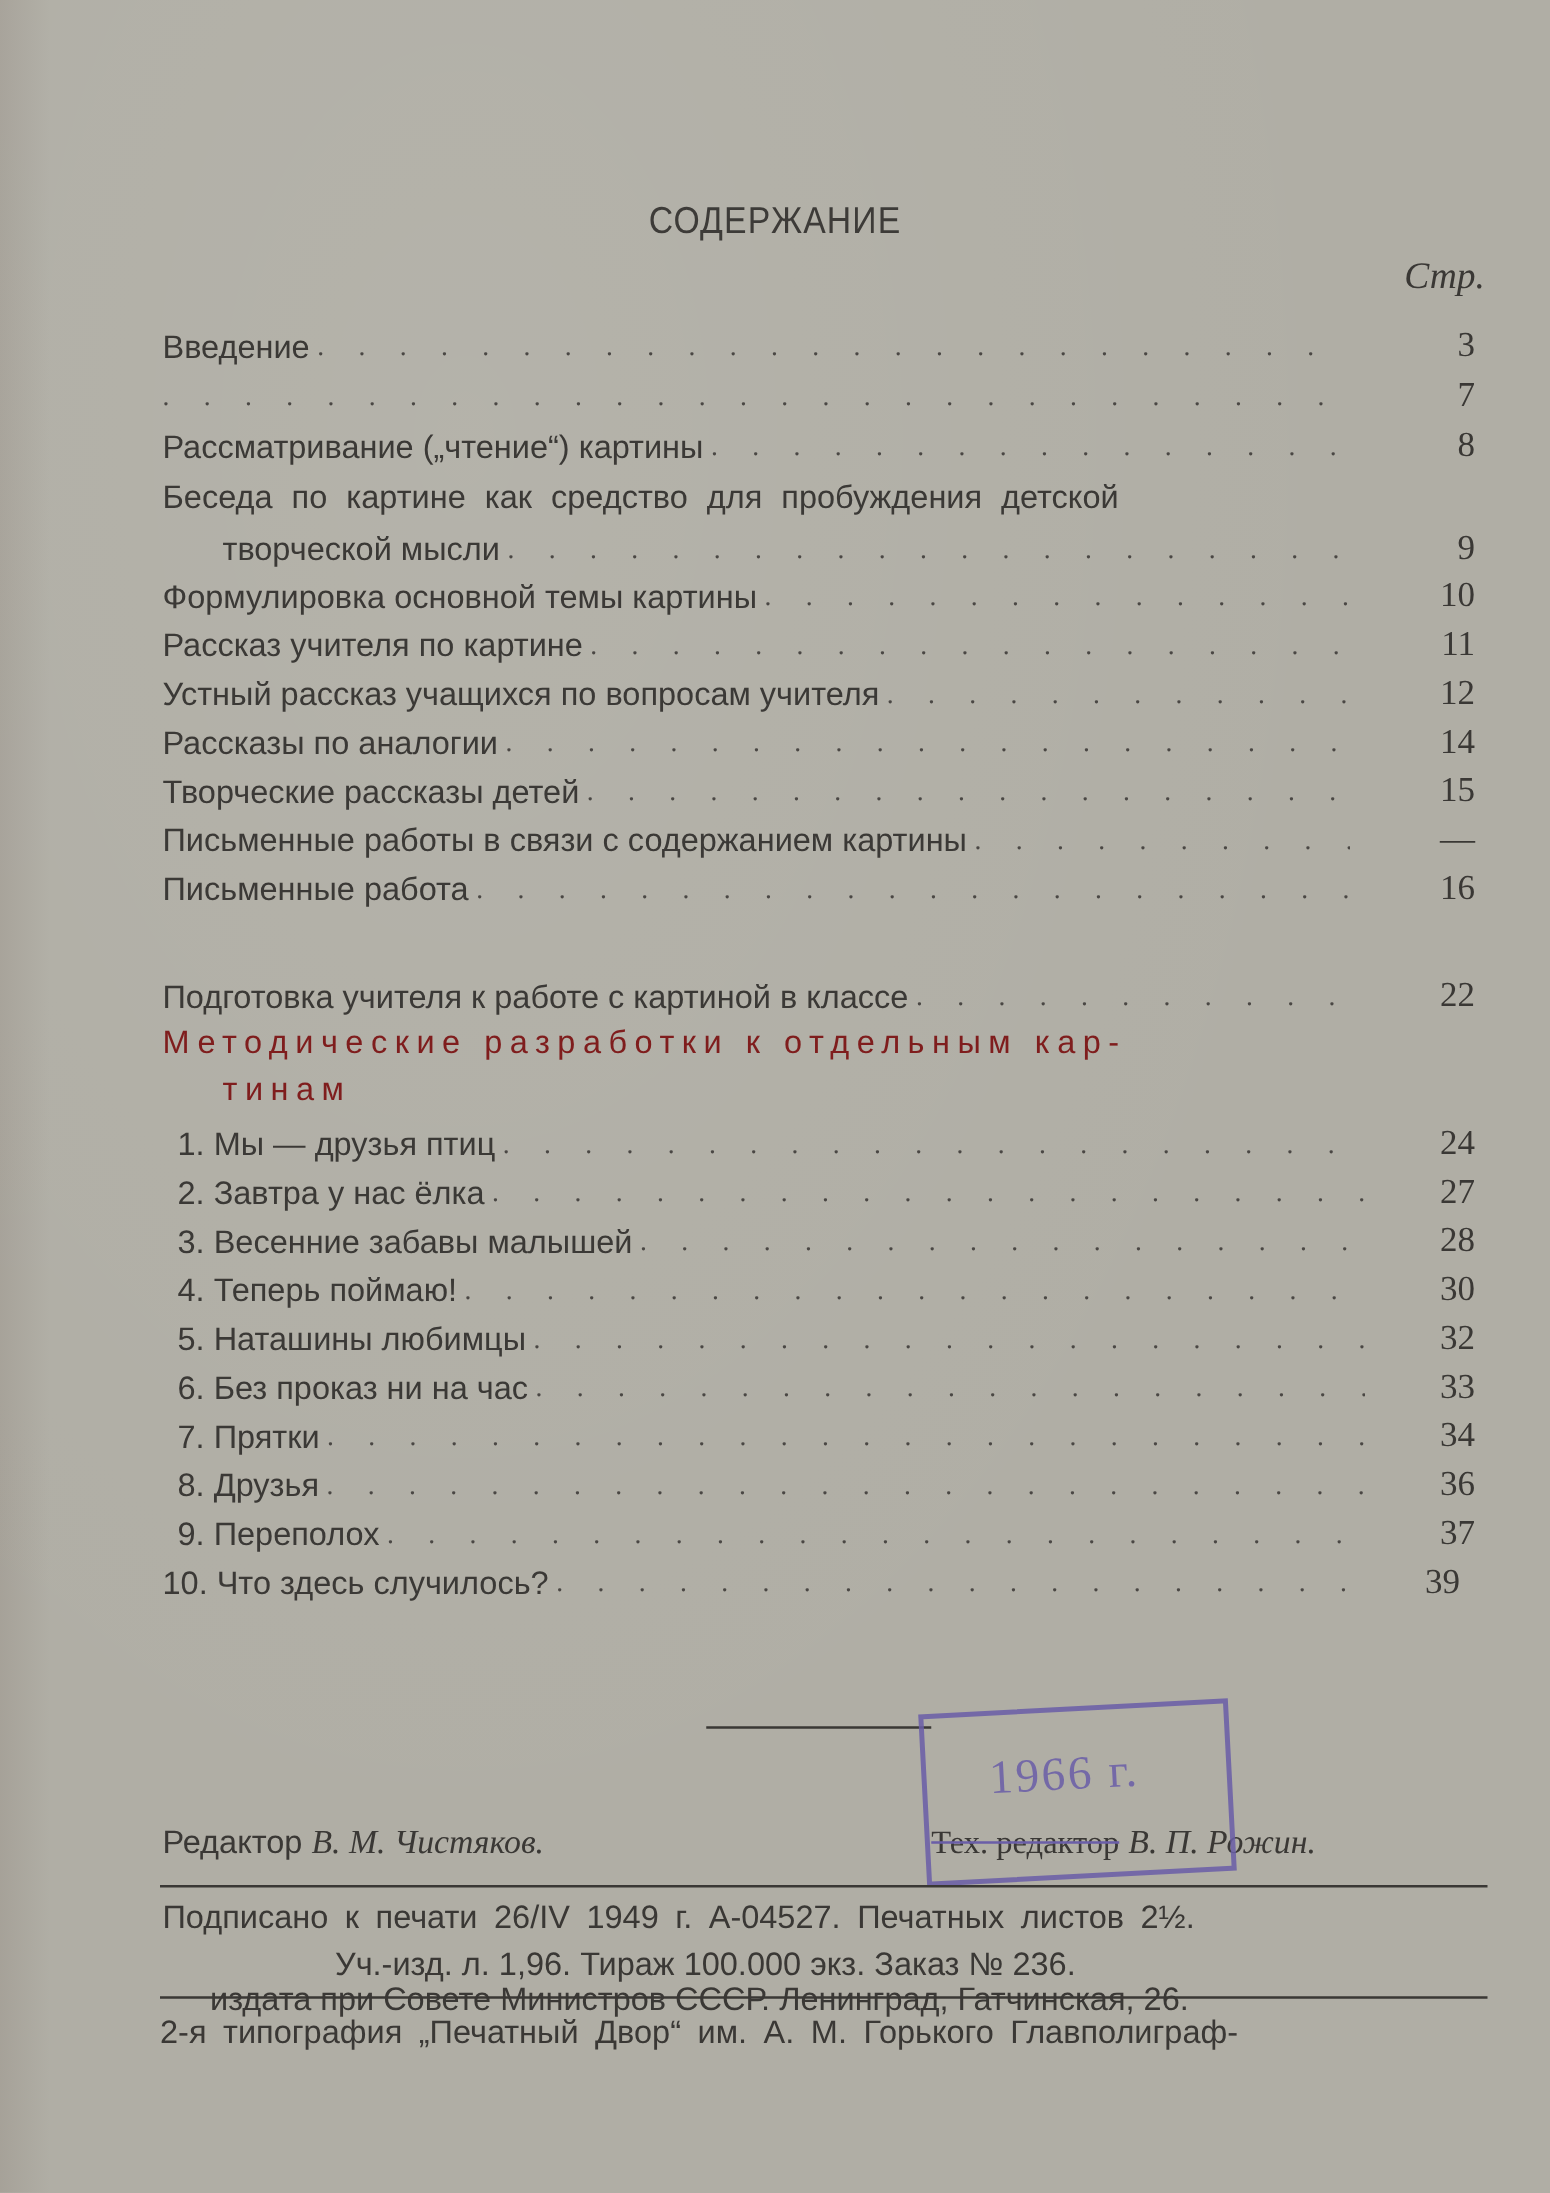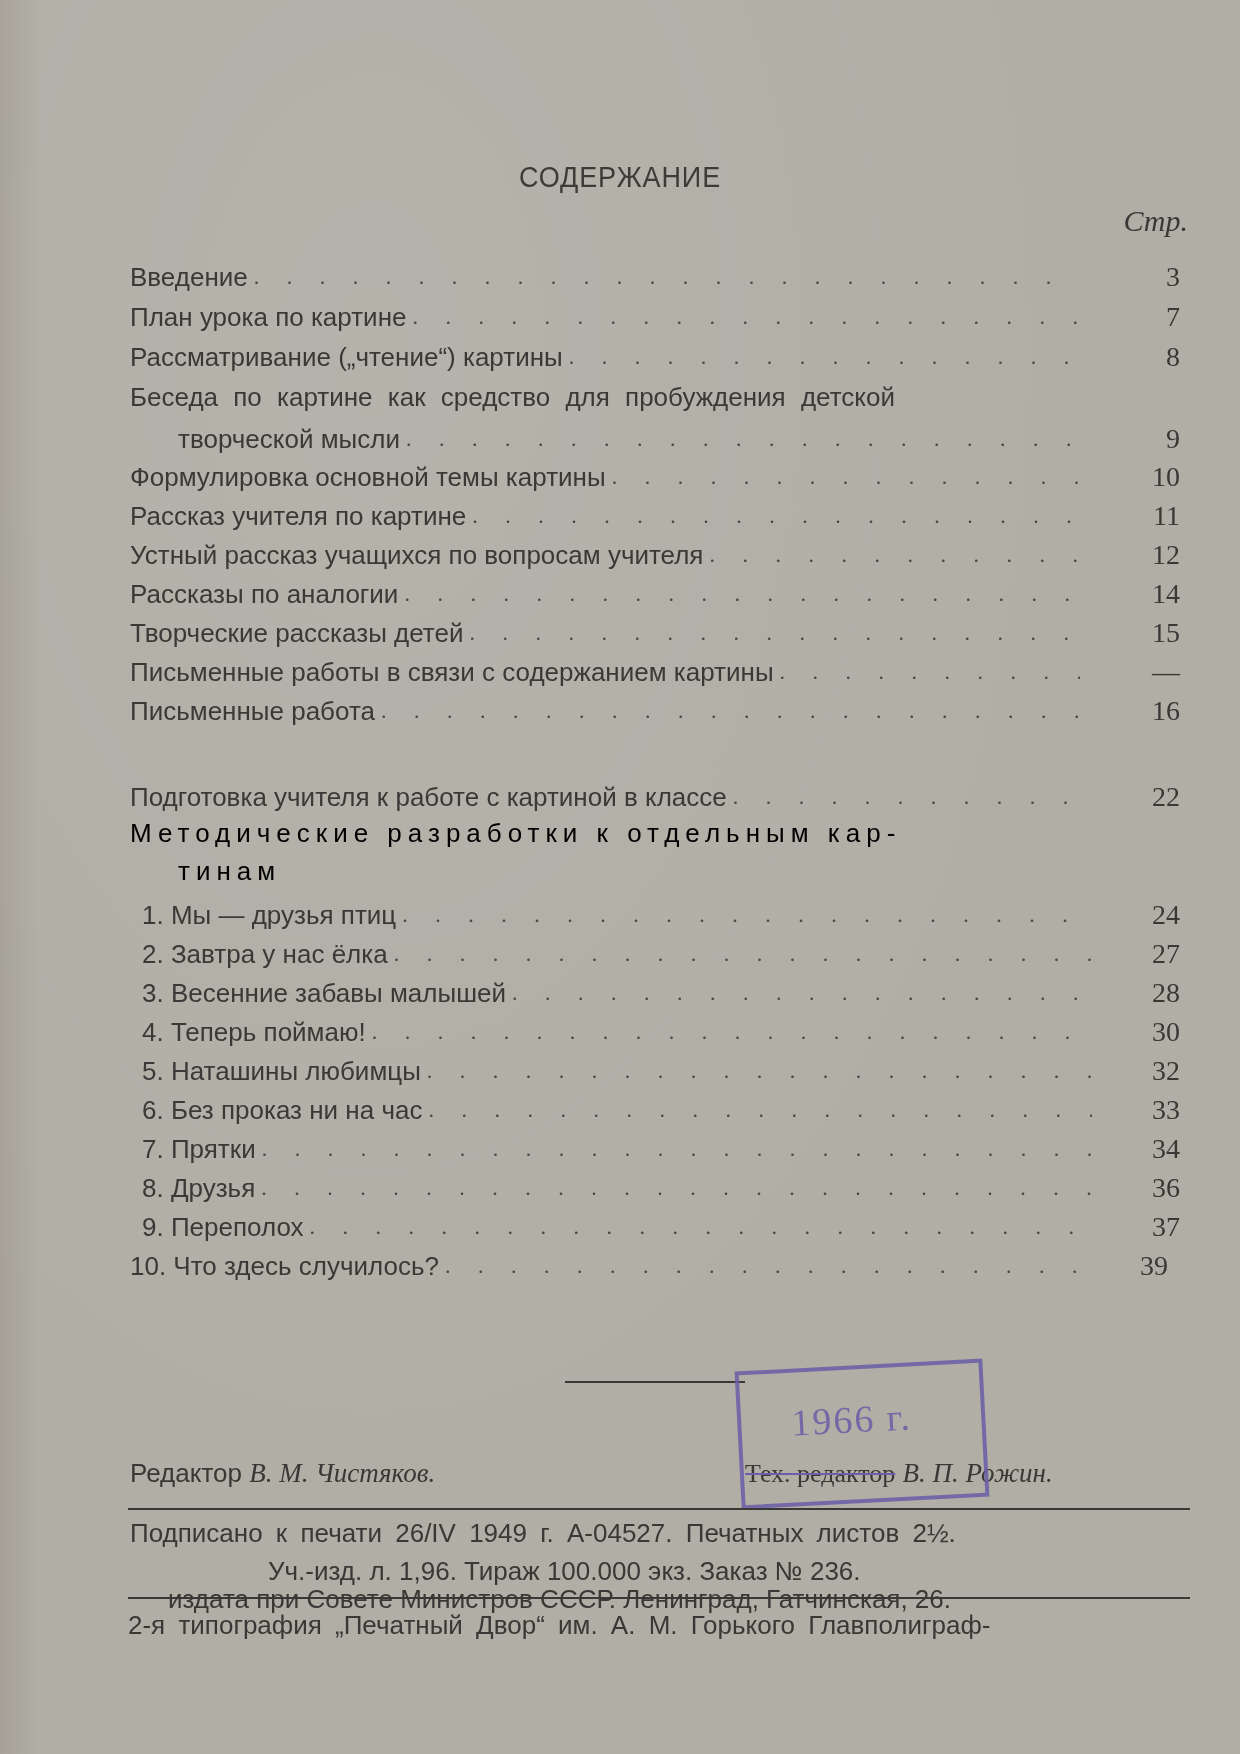--- a/index.html
+++ b/index.html
@@ -40,21 +40,21 @@
       flex: 1; overflow: hidden; white-space: nowrap;
       letter-spacing: 11px; color: #4a4744; font-size: 22px;
     }
     .row .num {
       position: absolute; right: 0; width: 60px; text-align: right;
       font-size: 28px; color: #3a3835;
     }
     .row .dots-wrap { position: absolute; left: 0; right: 100px; display: flex; }
     .section-head {
       position: absolute; left: 130px; font-size: 26px; letter-spacing: 6px;
-      font-family: "Liberation Sans", sans-serif; color: #000000;
+      font-family: "Liberation Sans", sans-serif; color: #7f1d1d;
     }
     .rule { position: absolute; height: 2px; background: #3a3835; }
     .imprint {
       position: absolute; font-size: 26px; color: #3a3835;
       font-family: "Liberation Sans", sans-serif; white-space: nowrap;
     }
     .italic { font-style: italic; font-family: "Liberation Serif", serif; }
     .stamp {
       position: absolute; left: 738px; top: 1365px; width: 240px; height: 130px;
       border: 4px solid #6a5ea8; transform: rotate(-3deg);
@@ -74,21 +74,20 @@
 <div class="toc" style="top:0;">
   <div class="row" style="top:258px;">
     <div class="dots-wrap">
         <span class="txt">Введение</span>
         <span class="dots">. . . . . . . . . . . . . . . . . . . . . . . . . . . . . . . . . . . . . . . . . . .</span>
       </div>
     <span class="num">3</span>
   </div>
   <div class="row" style="top:298px;">
     <div class="dots-wrap">
-        <span class="txt">План урока по картине</span>
         <span class="dots">. . . . . . . . . . . . . . . . . . . . . . . . . . . . . . . . . . . . . . . . . . .</span>
       </div>
     <span class="num">7</span>
   </div>
   <div class="row" style="top:338px;">
     <div class="dots-wrap">
         <span class="txt">Рассматривание („чтение“) картины</span>
         <span class="dots">. . . . . . . . . . . . . . . . . . . . . . . . . . . . . . . . . . . . . . . . . . .</span>
       </div>
     <span class="num">8</span>

